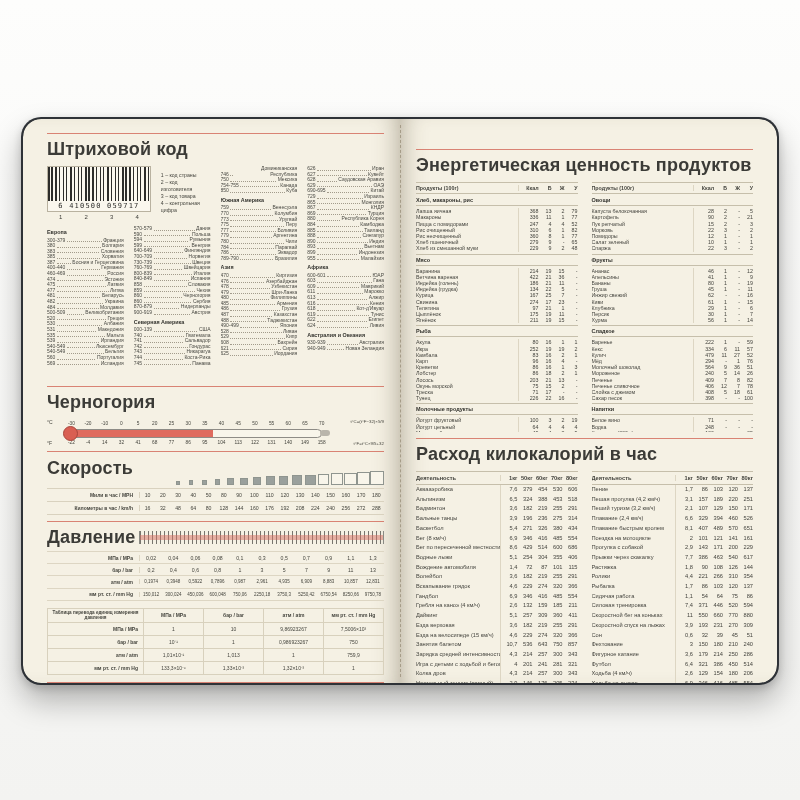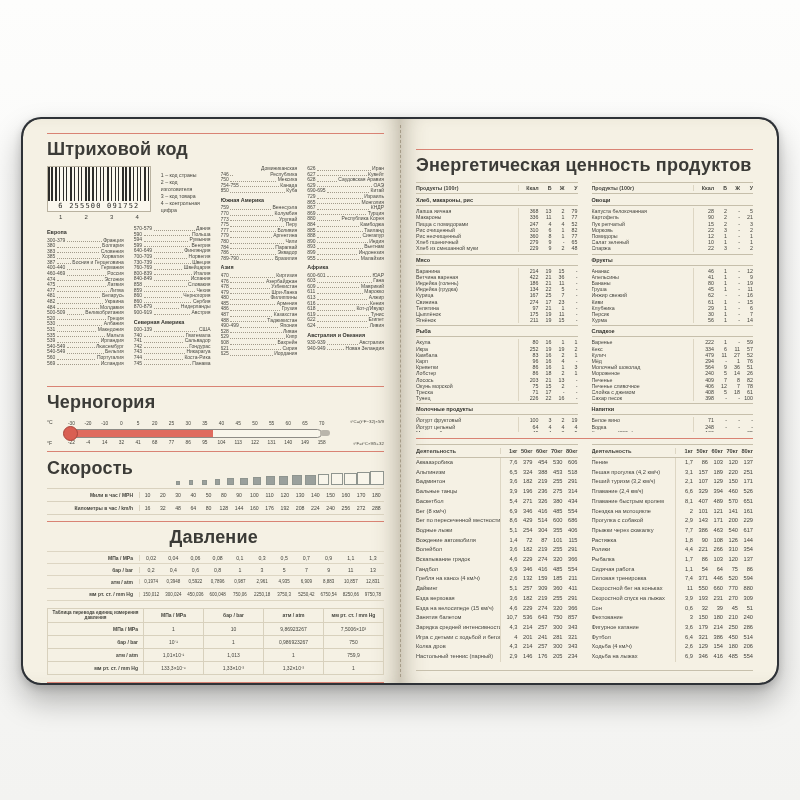--- a/index.html
+++ b/index.html
@@ -58,21 +58,21 @@
   .sp-sq-cell{flex:1;display:flex;justify-content:center;align-items:flex-end;}
   .sq{box-sizing:border-box;border:1px solid #8f958f;background:#9aa09c;}
   .sq.open{background:#f8f5ea;}
   .sp-row{display:flex;align-items:center;font-size:5.2px;color:#46463f;border-top:1px solid #d9d2bf;padding:3px 0;}
   .sp-row:last-child{border-bottom:1px solid #d9d2bf;}
   .sp-label{width:92px;font-weight:700;font-size:5px;text-align:right;padding-right:6px;box-sizing:border-box;}
   .sp-vals{flex:1;display:flex;border-left:1px solid #d9d2bf;}
   .sp-val{flex:1;text-align:center;}
 
   
-  .pr-titlerow{display:flex;align-items:center;margin-bottom:3px;flex-direction:column;}
+  .pr-titlerow{display:flex;align-items:center;margin-bottom:3px;}
   .pr-title{width:92px;margin:0;}
   .ruler{flex:1;height:13px;border-left:1px solid #8a8a84;border-right:1px solid #8a8a84;background:
     linear-gradient(transparent 0 4px,rgba(215,110,98,.5) 4px 9px,transparent 9px),
     repeating-linear-gradient(90deg,#77756e 0 1px,transparent 1px 4px),
     repeating-linear-gradient(90deg,#55534e 0 1px,transparent 1px 16px);}
   .prow{display:flex;align-items:center;border-top:1px solid #ddd6c3;padding:2.6px 0;font-size:5.2px;color:#46463f;}
   .prow:last-child{border-bottom:1px solid #ddd6c3;}
   .plabel{width:92px;font-weight:700;font-size:5px;text-align:right;padding-right:6px;box-sizing:border-box;}
   .pvals{flex:1;display:flex;border-left:1px solid #ddd6c3;}
   .pval{flex:1;text-align:center;}
@@ -115,21 +115,21 @@
       <div class="page left">
         <hr class="redrule">
         <h2 class="sec-title">Штриховой код</h2>
 
         <div class="codes-area">
           <div class="codes-half">
             <div class="codes-left-stack" style="width:100%;">
               <div class="bc-area">
                 <div class="bc-box">
                   <div class="bc-bars"></div>
-                  <div class="bc-digits">6 255500 091752</div>
+                  <div class="bc-digits">6 410500 059717</div>
                   <div class="bc-markers" id="bc-markers">
                       <span>1</span>
                       <span>2</span>
                       <span>3</span>
                       <span>4</span>
                     </div>
                 </div>
                 <div class="bc-legend" id="bc-legend">
                     <div>1 – код страны</div>
                     <div>2 – код изготовителя</div>
@@ -1489,20 +1489,21 @@
                   <span class="fn1">130</span>
                   <span class="fn">-</span>
                   <span class="fn">-</span>
                   <span class="fn">35</span>
                 </div>
               </div>
             </div>
         </div>
 
         <hr class="redrule" style="margin-top:6px;">
+        <h2 class="sec-title">Расход килокалорий в час</h2>
         <div class="twocol" style="height:224px;overflow:hidden;">
           <div id="act-left">
               <div class="ahead">
                 <span class="aname">Деятельность</span>
                 <div class="anums">
                   <span class="an">1кг</span>
                   <span class="an">50кг</span>
                   <span class="an">60кг</span>
                   <span class="an">70кг</span>
                   <span class="an">80кг</span>

